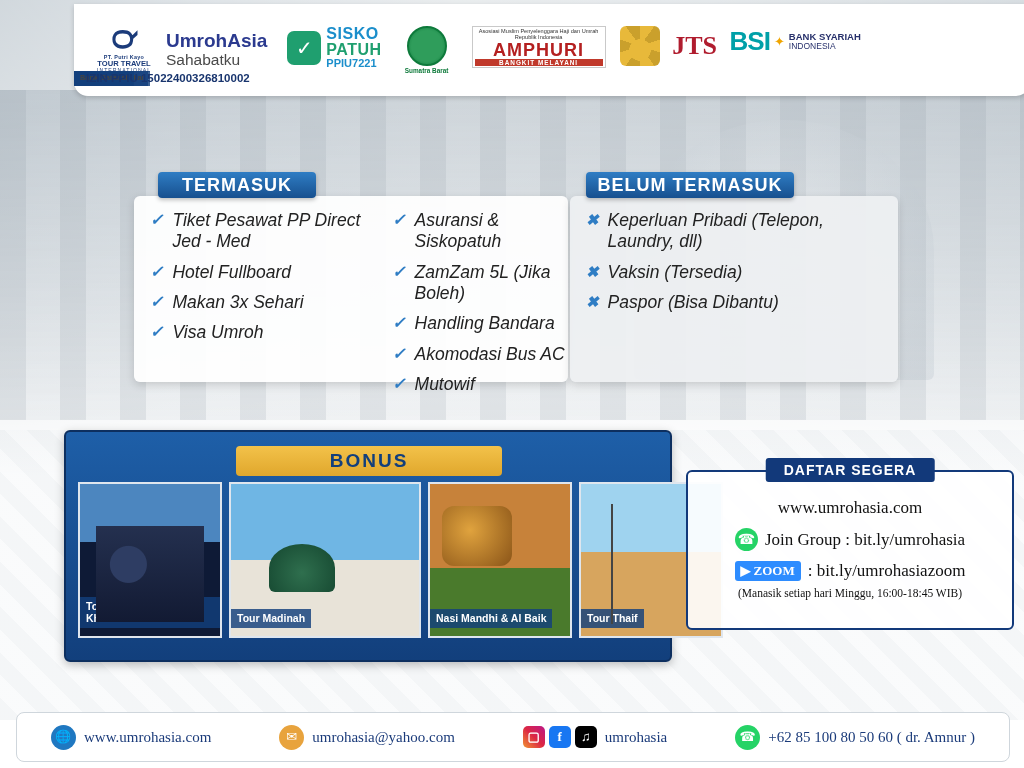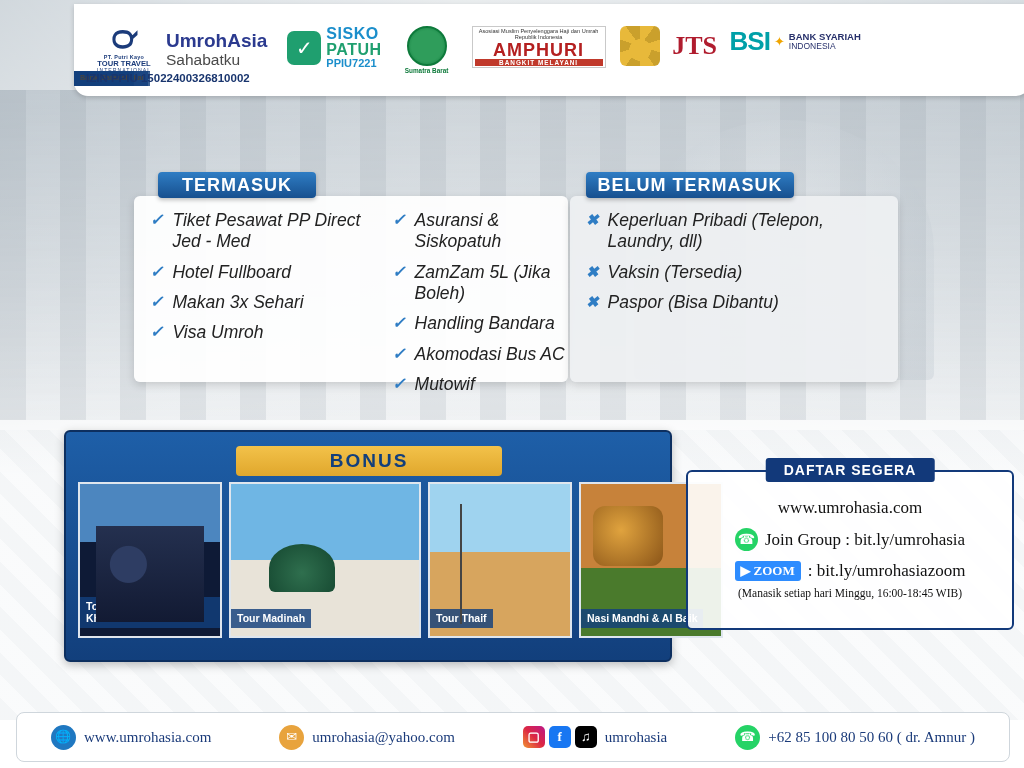--- a/index.html
+++ b/index.html
@@ -315,26 +315,26 @@
 <div id="bonus-card">
   <div id="bonus-ribbon">BONUS</div>
   <div class="photos">
     <div class="photo p1">
       <div class="cap">Tour Makkah &amp;
 Jabal Khandamah</div>
     </div>
     <div class="photo p2">
       <div class="cap">Tour Madinah</div>
     </div>
-    <div class="photo p3">
-      <div class="cap">Tour Thaif</div>
-    </div>
     <div class="photo p4">
       <div class="cap">Nasi Mandhi
 &amp; Al Baik</div>
+    </div>
+    <div class="photo p3">
+      <div class="cap">Tour Thaif</div>
     </div>
   </div>
 </div>
 
 <div id="register-box">
   <div id="register-title">DAFTAR SEGERA</div>
   <div id="register-web">www.umrohasia.com</div>
   <div class="reg-line">
     <span class="wa">☎</span>
     <span>Join Group : bit.ly/umrohasia</span>

